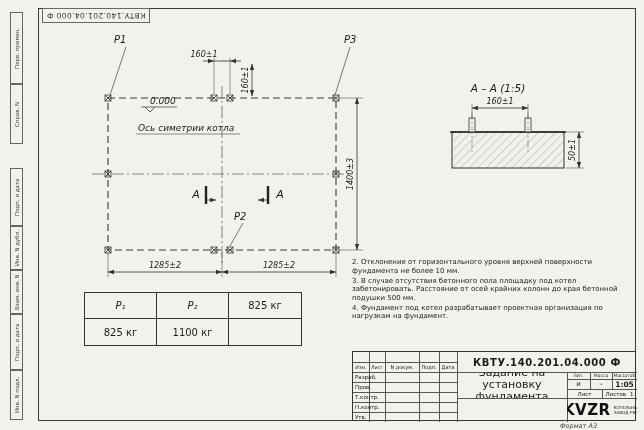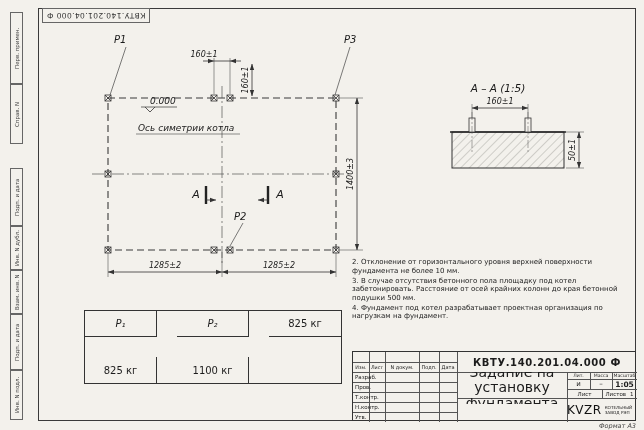--- a/index.html
+++ b/index.html
@@ -8,32 +8,32 @@
   .frame{position:absolute;left:38px;top:8px;width:598px;height:413px;border:1.4px solid #3a3a3a;box-sizing:border-box;}
   svg{position:absolute;left:0;top:0;}
   .vcell{position:absolute;left:10px;width:13px;border:1px solid #666;box-sizing:border-box;
          writing-mode:vertical-rl;transform:rotate(180deg);display:flex;align-items:center;justify-content:center;
          font-size:5.5px;color:#444;background:transparent;}
   .updes{position:absolute;left:42px;top:8px;width:108px;height:15px;border:1px solid #666;box-sizing:border-box;
          display:flex;align-items:center;justify-content:center;transform:rotate(180deg);
          font-size:7.5px;letter-spacing:.4px;color:#333;}
   .notes{position:absolute;left:352px;top:258px;width:278px;font-size:7px;line-height:1.22;color:#222;}
   .notes div{margin-bottom:1.5px;}
-  .loadtable{position:absolute;left:84px;top:310px;display:grid;grid-template-columns:72px 72px 72px;
-             grid-auto-rows:26px;border:1.3px solid #333;gap:20px;}
+  .loadtable{position:absolute;left:84px;top:292px;display:grid;grid-template-columns:72px 72px 72px;
+             grid-auto-rows:26px;border:1.3px solid #333;}
   .lt-cell{display:flex;align-items:center;justify-content:center;border-right:1px solid #333;border-bottom:1px solid #333;
            font-size:10px;color:#1c1c1c;}
   .lt-cell:nth-child(3n){border-right:none;}
   .lt-cell:nth-child(n+4){border-bottom:none;}
   .lt-head{font-style:italic;}
   .tb{position:absolute;left:352px;top:351px;width:284px;height:70px;border:1.3px solid #333;box-sizing:border-box;}
   .tl{position:absolute;background:#555;}
   .tbc{position:absolute;display:flex;align-items:center;justify-content:center;text-align:center;color:#1c1c1c;overflow:hidden;}
-  .fmt{position:absolute;left:560px;top:422px;width:76px;text-align:right;font-size:6.5px;font-style:italic;color:#444;}
-  .logo{font-weight:400;font-size:12px;letter-spacing:.5px;color:#111;}
+  .fmt{position:absolute;left:560px;top:422px;width:76px;text-align:left;font-size:6.5px;font-style:italic;color:#444;}
+  .logo{font-weight:700;font-size:15px;letter-spacing:.5px;color:#111;}
   .company{font-size:4.2px;width:34px;line-height:1.25;text-align:left;color:#222;}
 </style>
 </head>
 <body>
 
 <div class="sheet">
 
   <div class="frame"></div>
 
   <div class="updes">
@@ -227,21 +227,21 @@
     <div class="tbc" style="left:32px;top:10px;width:34px;height:10px;font-size:5px;">N докум.</div>
     <div class="tbc" style="left:66px;top:10px;width:20px;height:10px;font-size:5px;">Подп.</div>
     <div class="tbc" style="left:86px;top:10px;width:18px;height:10px;font-size:5px;">Дата</div>
 
     <div class="tbc" style="left:0;top:20px;width:32px;height:10px;font-size:5.5px;justify-content:flex-start;padding-left:2px;">Разраб.</div>
     <div class="tbc" style="left:0;top:30px;width:32px;height:10px;font-size:5.5px;justify-content:flex-start;padding-left:2px;">Пров.</div>
     <div class="tbc" style="left:0;top:40px;width:32px;height:10px;font-size:5.5px;justify-content:flex-start;padding-left:2px;">Т.контр.</div>
     <div class="tbc" style="left:0;top:50px;width:32px;height:10px;font-size:5.5px;justify-content:flex-start;padding-left:2px;">Н.контр.</div>
     <div class="tbc" style="left:0;top:60px;width:32px;height:10px;font-size:5.5px;justify-content:flex-start;padding-left:2px;">Утв.</div>
 
-    <div class="tbc" style="left:104px;top:20px;width:110px;height:26px;font-size:14px;line-height:1.1;padding:16px 6px;box-sizing:border-box;">Задание на установку фундамента</div>
+    <div class="tbc" style="left:104px;top:20px;width:110px;height:26px;font-size:11px;line-height:1.1;padding:4px 6px;box-sizing:border-box;">Задание на установку фундамента</div>
 
     <div class="tbc" style="left:214px;top:20px;width:23px;height:7px;font-size:4.6px;">Лит.</div>
     <div class="tbc" style="left:237px;top:20px;width:22px;height:7px;font-size:4.6px;">Масса</div>
     <div class="tbc" style="left:259px;top:20px;width:25px;height:7px;font-size:4.6px;">Масштаб</div>
     <div class="tbc" style="left:214px;top:27px;width:23px;height:10px;font-size:7px;">и</div>
     <div class="tbc" style="left:237px;top:27px;width:22px;height:10px;font-size:7px;">–</div>
     <div class="tbc" style="left:259px;top:27px;width:25px;height:10px;font-size:7.5px;font-weight:600;">1:05</div>
 
     <div class="tbc" style="left:214px;top:37px;width:35px;height:9px;font-size:5.5px;">Лист</div>
     <div class="tbc" style="left:249px;top:37px;width:35px;height:9px;font-size:5.5px;gap:4px;">

